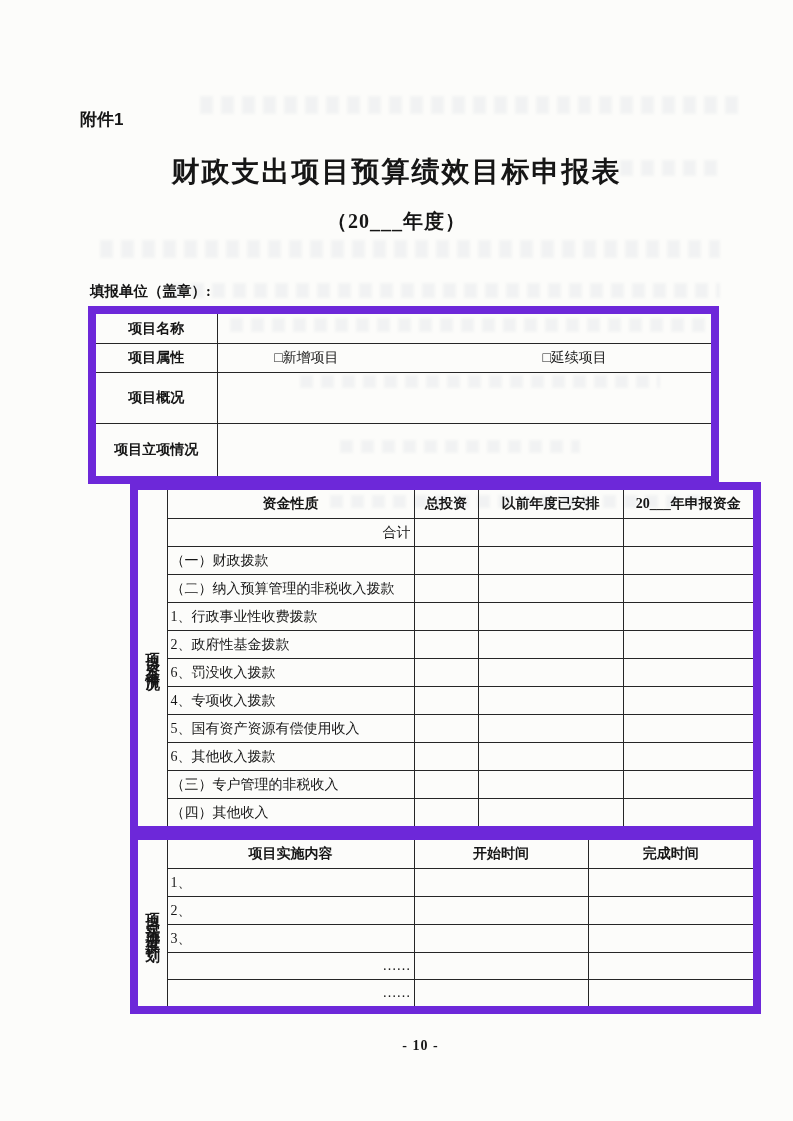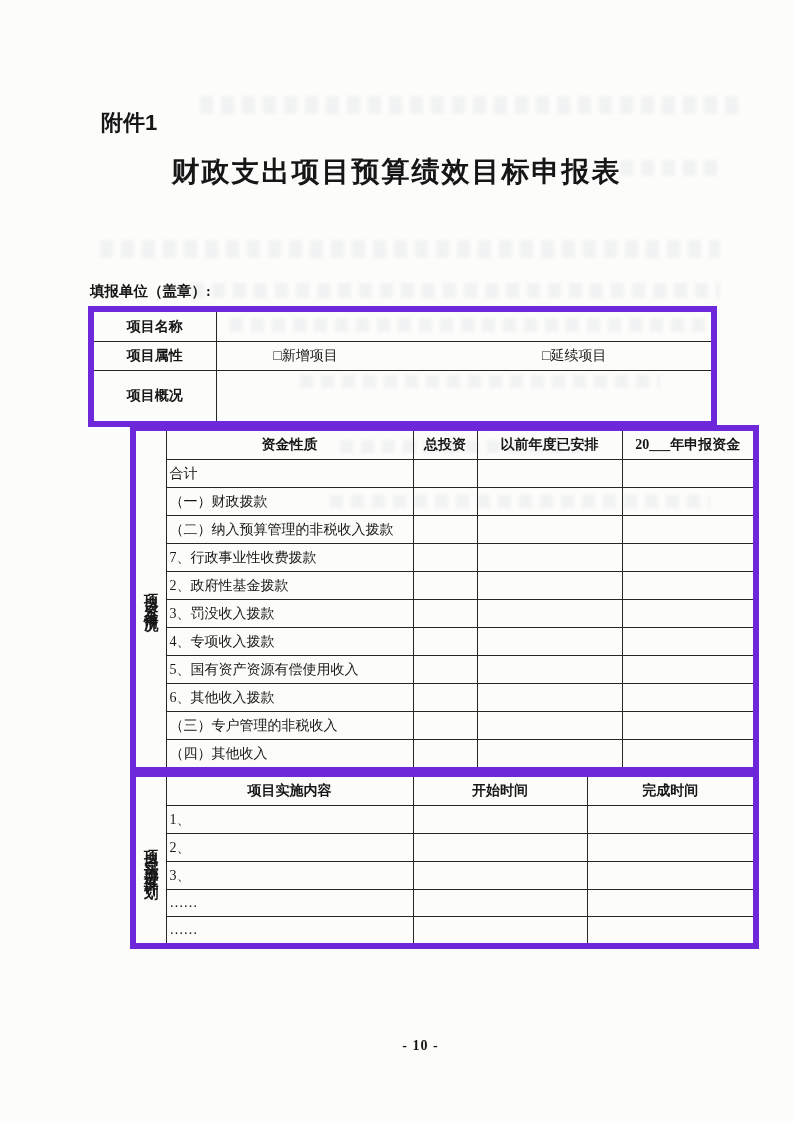--- a/index.html
+++ b/index.html
@@ -14,23 +14,23 @@
   }
   
   .bleed {
     position:absolute;
     background:repeating-linear-gradient(90deg,#6e7f9d 0 13px,transparent 13px 21px);
     opacity:0.07;
     filter:blur(1.6px);
     pointer-events:none;
   }
   .attachment {
-    position:absolute; left:101px; top:108px;
+    position:absolute; left:80px; top:108px;
     font-family:"Liberation Sans","DejaVu Sans",sans-serif;
-    font-size:22px; font-weight:600;
+    font-size:17px; font-weight:600;
   }
   .doc-title {
     position:absolute; left:0; top:153px; width:100%;
     text-align:center;
     font-family:"Liberation Sans","DejaVu Sans",sans-serif;
     font-size:28px; font-weight:bold; letter-spacing:2px;
     margin:0;
   }
   .year-line {
     position:absolute; left:0; top:208px; width:100%;
@@ -38,33 +38,33 @@
     font-size:20px; font-weight:bold; letter-spacing:1px;
   }
   .unit-label {
     position:absolute; left:90px; top:282px;
     font-size:14.5px; font-weight:600;
   }
   .tables { position:absolute; left:88px; top:306px; width:623px; }
   table.tbl {
     border-collapse:collapse; table-layout:fixed;
     width:623px;
-    border:6px solid #6d28d9;
+    border:8px solid #6d28d9;
   }
   table.tbl + table.tbl { margin-top:-2px;margin-left:42px; }
   .tbl td {
     border:1px solid #262626;
     font-size:14px;
     padding:0 3px;
     vertical-align:middle;
     overflow:hidden; white-space:nowrap;
   }
   .lbl { text-align:center; font-weight:bold; padding:0; }
   .hd  { text-align:center; font-weight:bold; }
-  .ctr { text-align:left; }
+  .ctr { text-align:right; }
   .l1  { padding-left:8px; }
   .l2  { padding-left:38px; }
   .opts-cell { padding:0;margin-top:38px; }
   .opts { position:relative; width:100%; height:100%; }
   .opt1 { position:absolute; left:11%; top:50%; transform:translateY(-50%); }
   .opt2 { position:absolute; left:57%; top:50%; transform:translateY(-50%);padding-left:44px; }
   .vcell { padding:0; text-align:center; }
   .vtext {
     writing-mode:vertical-rl; text-orientation:upright;
     font-weight:bold; letter-spacing:5px; font-size:14.5px;
@@ -86,20 +86,21 @@
   <div class="bleed" style="top:160px;left:620px;width:100px;height:16px;"></div>
   <div class="bleed" style="top:240px;left:100px;width:620px;height:18px;"></div>
   <div class="bleed" style="top:283px;left:170px;width:550px;height:15px;"></div>
   <div class="bleed" style="top:318px;left:230px;width:480px;height:14px;"></div>
   <div class="bleed" style="top:375px;left:300px;width:360px;height:13px;"></div>
   <div class="bleed" style="top:440px;left:340px;width:240px;height:13px;"></div>
   <div class="bleed" style="top:495px;left:330px;width:380px;height:13px;"></div>
 
   <div class="attachment">附件1</div>
   <h1 class="doc-title">财政支出项目预算绩效目标申报表</h1>
+  <div class="year-line">（20___年度）</div>
   <div class="unit-label">填报单位（盖章）:</div>
 
   <div class="tables">
 
     <table class="tbl">
       <colgroup>
           <col style="width:125px">
           <col style="width:215px">
           <col style="width:139px">
           <col style="width:144px">
@@ -113,20 +114,24 @@
         <td class="lbl">项目属性</td>
         <td colspan="3" class="opts-cell">
           <div class="opts">
             <span class="opt1">□新增项目</span>
             <span class="opt2">□延续项目</span>
           </div>
         </td>
       </tr>
       <tr class="h50">
         <td class="lbl">项目概况</td>
+        <td colspan="3"></td>
+      </tr>
+      <tr class="h52">
+        <td class="lbl">项目立项情况</td>
         <td colspan="3"></td>
       </tr>
     </tbody>
       </table>
 
     <table class="tbl">
       <colgroup>
           <col style="width:33px">
           <col style="width:247px">
           <col style="width:64px">
@@ -155,33 +160,33 @@
             <td></td>
             <td></td>
           </tr>
       <tr class="h27">
             <td class="l1">（二）纳入预算管理的非税收入拨款</td>
             <td></td>
             <td></td>
             <td></td>
           </tr>
       <tr class="h27">
-            <td class="l2">7、行政事业性收费拨款</td>
+            <td class="l2">1、行政事业性收费拨款</td>
             <td></td>
             <td></td>
             <td></td>
           </tr>
       <tr class="h27">
             <td class="l2">2、政府性基金拨款</td>
             <td></td>
             <td></td>
             <td></td>
           </tr>
       <tr class="h27">
-            <td class="l2">3、罚没收入拨款</td>
+            <td class="l2">6、罚没收入拨款</td>
             <td></td>
             <td></td>
             <td></td>
           </tr>
       <tr class="h27">
             <td class="l2">4、专项收入拨款</td>
             <td></td>
             <td></td>
             <td></td>
           </tr>

